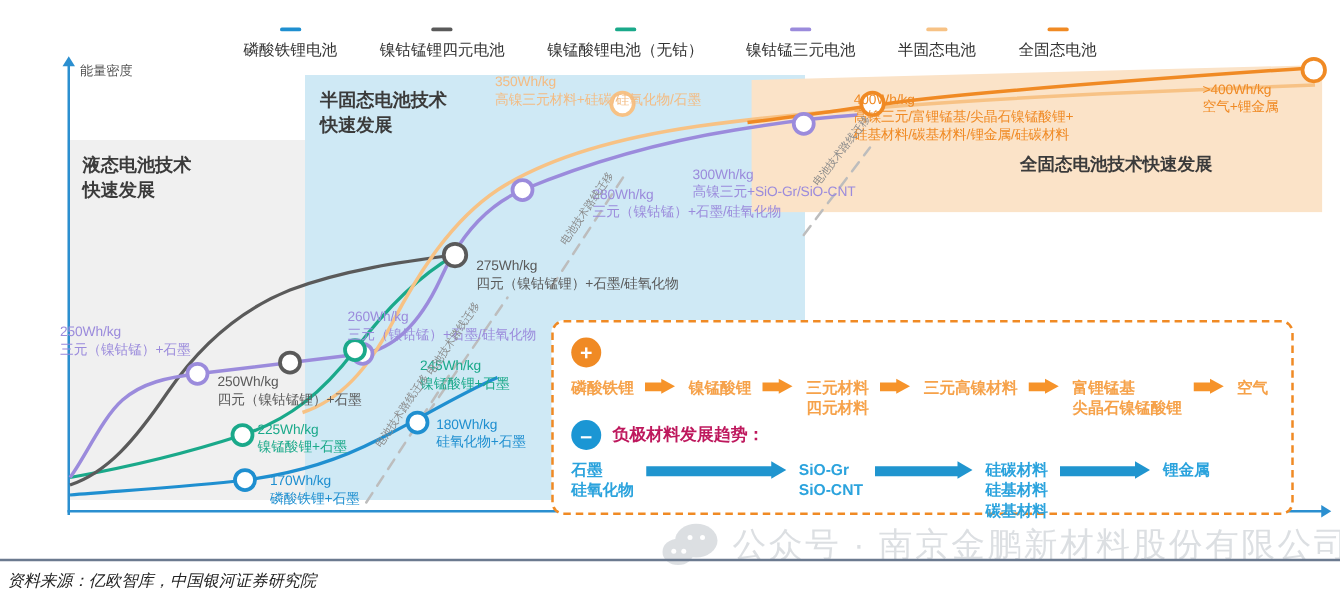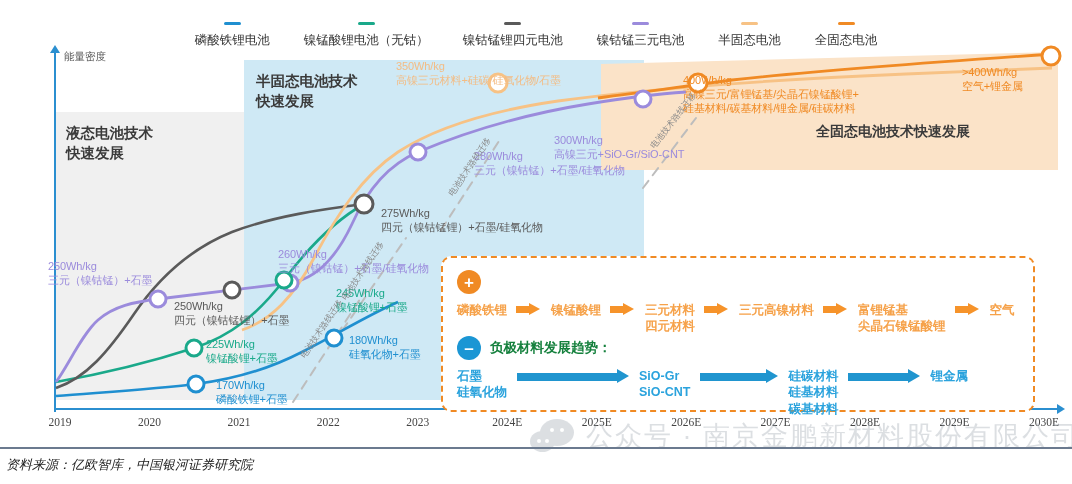--- a/index.html
+++ b/index.html
@@ -57,21 +57,21 @@
   .matbox{position:absolute;left:441px;top:256px;width:590px;height:152px;
           border:2px dashed #f08a24;border-radius:10px;background:#ffffff;}
   .mat-row{position:absolute;left:14px;display:flex;align-items:flex-start;}
   .mat-head{display:flex;align-items:center;gap:9px;}
   .badge{width:24px;height:24px;border-radius:50%;color:#fff;font-size:17px;font-weight:bold;
          display:flex;align-items:center;justify-content:center;line-height:1;}
   .badge.pos{background:#f08a24;}
   .badge.neg{background:#1b96d4;}
   .mat-title{font-size:13.5px;font-weight:bold;}
   .mat-title.pos{color:#f08a24;}
-  .mat-title.neg{color:#15803d;text-align:right;}
+  .mat-title.neg{color:#be185d;text-align:right;}
   .chain{display:flex;align-items:flex-start;}
   .chain-item{font-size:12.5px;line-height:1.3;white-space:pre-line;font-weight:bold;}
   .chain-item.pos{color:#f6a24a;}
   .chain-item.neg{color:#2ba3dd;}
   .arrow-o{width:26px;height:13px;margin:1px 9px 0 9px;position:relative;flex:none;}
   .arrow-o:before{content:"";position:absolute;left:0;top:3px;width:14px;height:7px;background:#f6932a;}
   .arrow-o:after{content:"";position:absolute;left:13px;top:0;border-top:6.5px solid transparent;
                  border-bottom:6.5px solid transparent;border-left:11px solid #f6932a;}
   .arrow-b{height:15px;margin:1px 10px 0 10px;position:relative;flex:none;}
   .arrow-b:before{content:"";position:absolute;left:0;top:4px;right:11px;height:8px;background:#2095cf;}
@@ -97,26 +97,26 @@
 <body>
 
 <div id="root">
 
   <div class="legend" id="legend">
       <div class="legend-item">
         <span class="legend-swatch" style="background: rgb(31, 143, 208);"></span>
         <span>磷酸铁锂电池</span>
       </div>
       <div class="legend-item">
+        <span class="legend-swatch" style="background: rgb(90, 90, 90);"></span>
+        <span>镍钴锰锂四元电池</span>
+      </div>
+      <div class="legend-item">
         <span class="legend-swatch" style="background: rgb(26, 169, 138);"></span>
         <span>镍锰酸锂电池（无钴）</span>
-      </div>
-      <div class="legend-item">
-        <span class="legend-swatch" style="background: rgb(90, 90, 90);"></span>
-        <span>镍钴锰锂四元电池</span>
       </div>
       <div class="legend-item">
         <span class="legend-swatch" style="background: rgb(155, 139, 220);"></span>
         <span>镍钴锰三元电池</span>
       </div>
       <div class="legend-item">
         <span class="legend-swatch" style="background: rgb(247, 194, 133);"></span>
         <span>半固态电池</span>
       </div>
       <div class="legend-item">
@@ -251,34 +251,20 @@
 SiO-CNT</div>
         <div class="arrow-b" style="width: 78px;"></div>
         <div class="chain-item neg">硅碳材料
 硅基材料
 碳基材料</div>
         <div class="arrow-b" style="width: 72px;"></div>
         <div class="chain-item neg">锂金属</div>
       </div>
   </div>
 
-  <div class="xticks" id="xticks">
-      <div class="xtick" style="left: 14px;">2019</div>
-      <div class="xtick" style="left: 103.455px;">2020</div>
-      <div class="xtick" style="left: 192.909px;">2021</div>
-      <div class="xtick" style="left: 282.364px;">2022</div>
-      <div class="xtick" style="left: 371.818px;">2023</div>
-      <div class="xtick" style="left: 461.273px;">2024E</div>
-      <div class="xtick" style="left: 550.727px;">2025E</div>
-      <div class="xtick" style="left: 640.182px;">2026E</div>
-      <div class="xtick" style="left: 729.636px;">2027E</div>
-      <div class="xtick" style="left: 819.091px;">2028E</div>
-      <div class="xtick" style="left: 908.545px;">2029E</div>
-      <div class="xtick" style="left: 998px;">2030E</div>
-    </div>
 
   <div class="watermark">
     <div class="wm-logo">
       <span class="b1"></span>
         <span class="b2"></span>
       <i style="left:20px;top:9px;"></i>
         <i style="left:30px;top:9px;"></i>
       <i style="left:7px;top:20px;"></i>
         <i style="left:15px;top:20px;"></i>
     </div>

